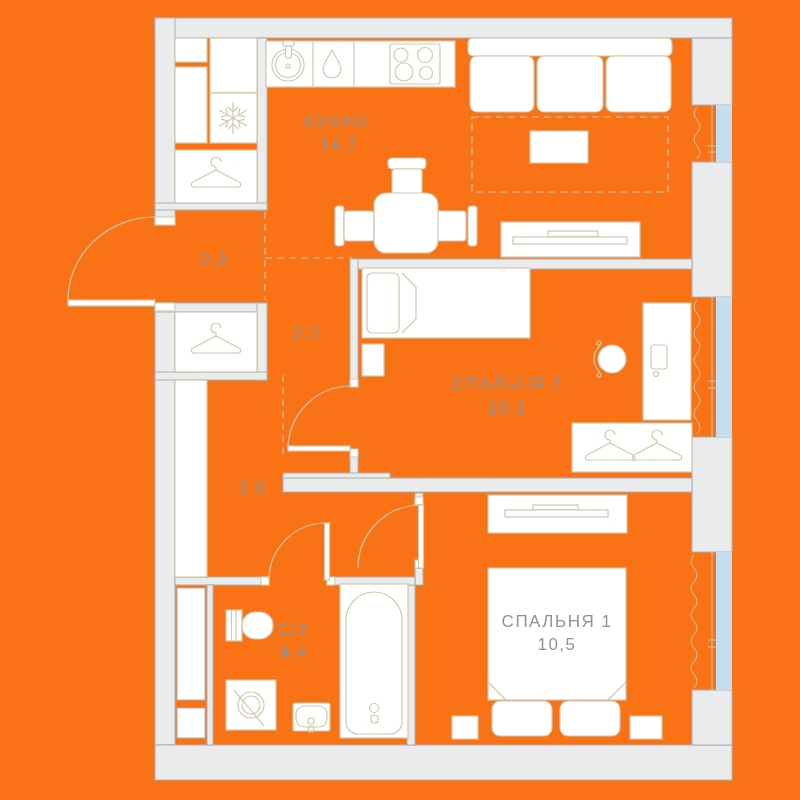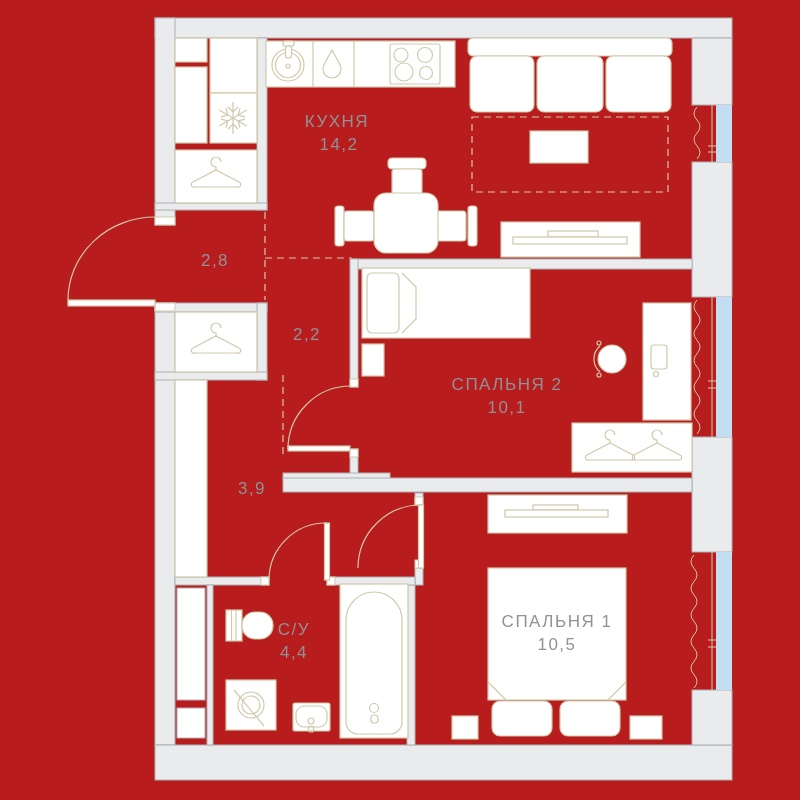--- a/index.html
+++ b/index.html
@@ -1,16 +1,16 @@
 <!DOCTYPE html>
 <html style="--wall-fill: #e9ebec; --wall-stroke: #aeb2b4; --furniture: #d1c9ab; --window-fill: #c3ddf1; --text-color: #8f9296;"><head>
 <meta charset="utf-8">
 <style>
   html,body{margin:0;padding:0;background:#fff;}
-  #stage{position:relative;width:800px;height:800px;background:#b91c1c;overflow:hidden;
+  #stage{position:relative;width:800px;height:800px;background:#f97316;overflow:hidden;
          font-family:"Liberation Sans",sans-serif;}
   svg{position:absolute;left:0;top:0;}
   .wall{fill:var(--wall-fill);stroke:var(--wall-stroke);stroke-width:1;}
   .duct{fill:#fff;stroke:var(--wall-stroke);stroke-width:1;}
   .cap{fill:#fff;stroke:var(--furniture);stroke-width:1;}
   .furn{fill:none;stroke:var(--furniture);stroke-width:1.2;}
   .furnw{fill:#fff;stroke:var(--furniture);stroke-width:1.2;}
   .dash{fill:none;stroke:var(--furniture);stroke-width:1.2;stroke-dasharray:7 5;}
   .win{fill:var(--window-fill);stroke:none;}
   .wline{stroke:var(--furniture);stroke-width:1;fill:none;}

